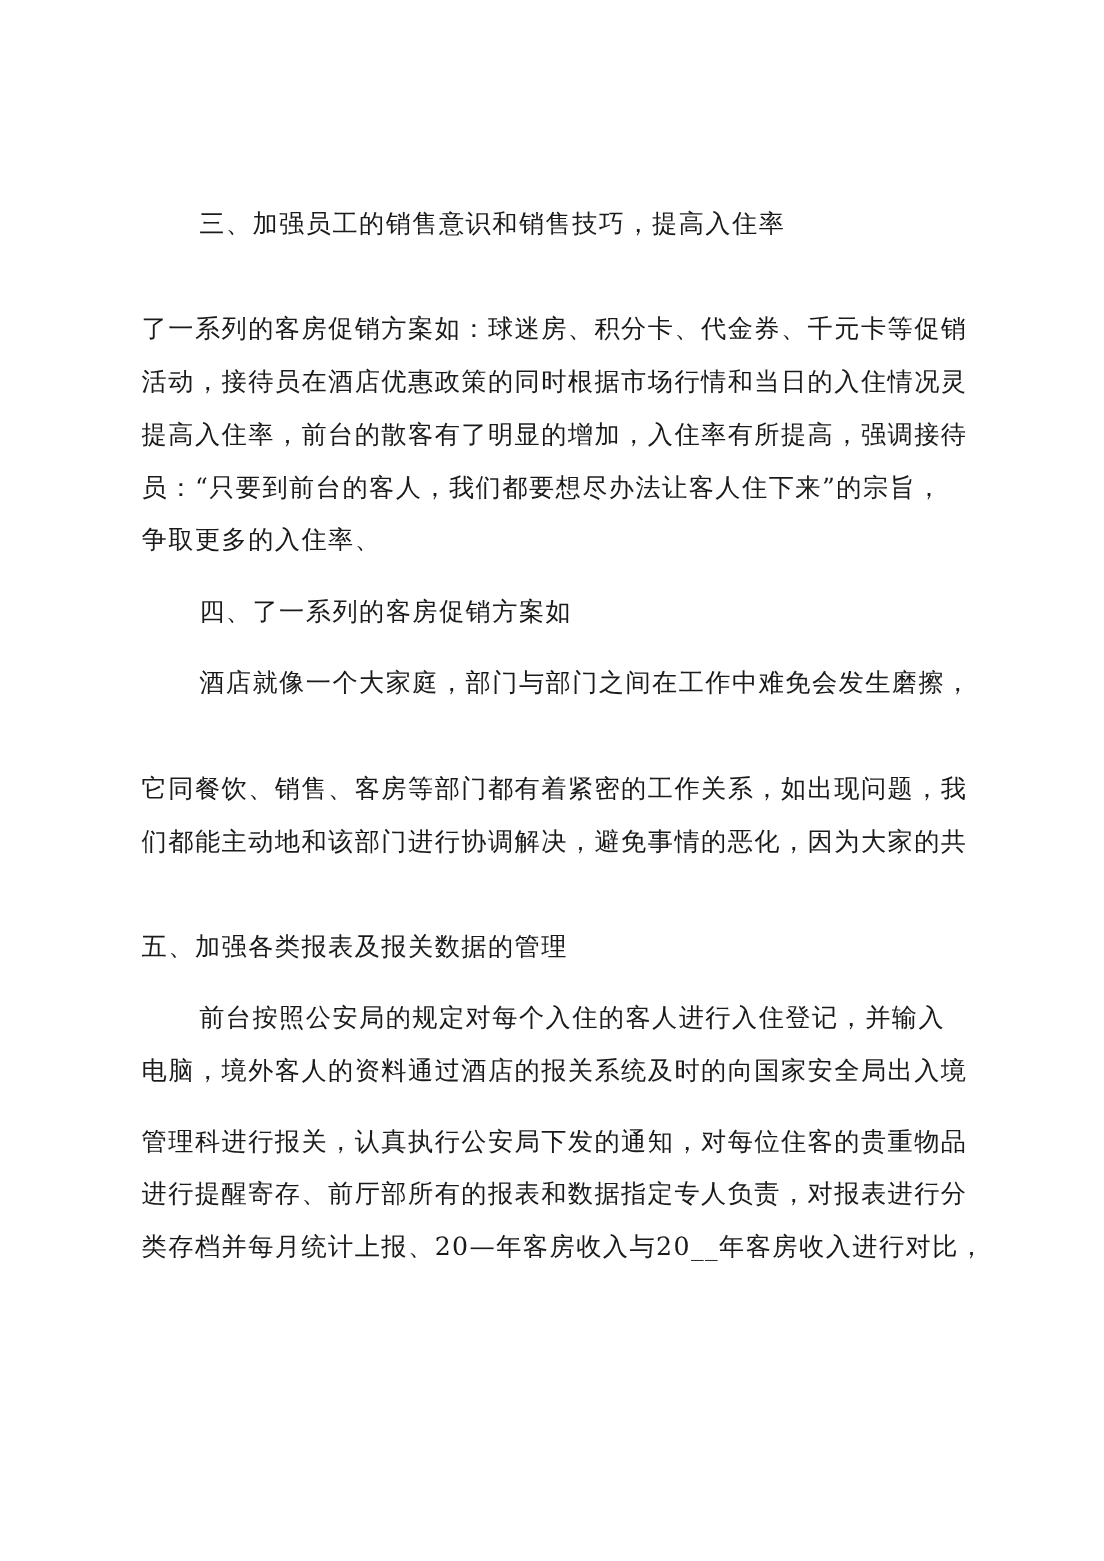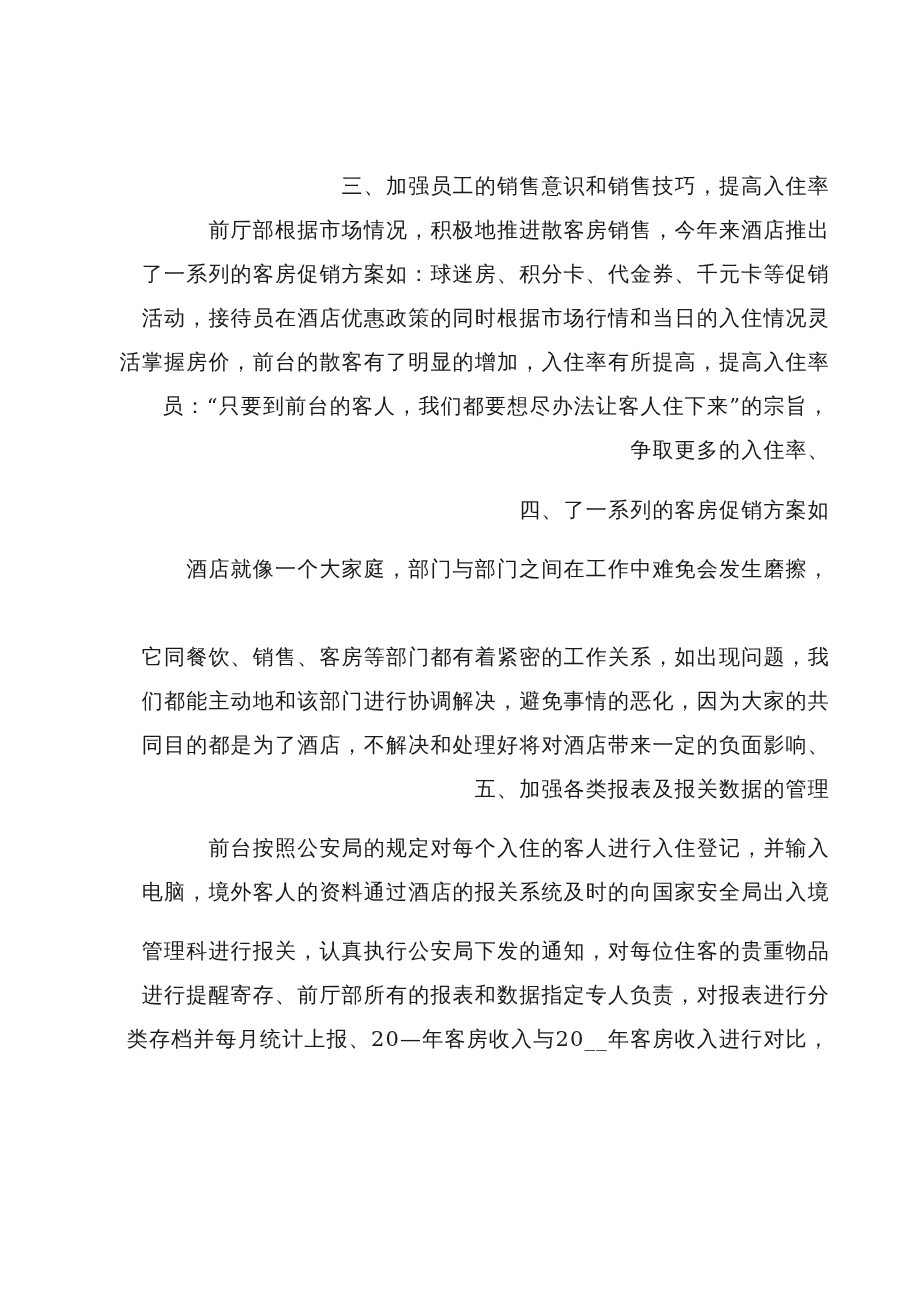--- a/index.html
+++ b/index.html
@@ -23,39 +23,36 @@
       background: #ffffff;
     }
     .line {
       position: absolute;
       left: 118px;
       width: 712px;
       font-size: 21px;
       line-height: 28px;
       white-space: nowrap;
       letter-spacing: 1.2px;
-      text-align: right;
     }
     .indent { left: 166px; width: 664px; }
   </style>
 </head>
 <body>
 
 <div class="page">
   <div class="line indent" style="top:172px">三、加强员工的销售意识和销售技巧，提高入住率</div>
-  <div class="line indent" style="top:216px">前厅部根据市场情况，积极地推进散客房销售，今年来酒店推出</div>
   <div class="line" style="top:260px">了一系列的客房促销方案如：球迷房、积分卡、代金券、千元卡等促销</div>
   <div class="line" style="top:304px">活动，接待员在酒店优惠政策的同时根据市场行情和当日的入住情况灵</div>
-  <div class="line" style="top:348px">活掌握房价，前台的散客有了明显的增加，入住率有所提高，提高入住率</div>
+  <div class="line" style="top:348px">提高入住率，前台的散客有了明显的增加，入住率有所提高，强调接待</div>
   <div class="line" style="top:436px">争取更多的入住率、</div>
   <div class="line" style="top:392px">员：“只要到前台的客人，我们都要想尽办法让客人住下来”的宗旨，</div>
   <div class="line indent" style="top:496px">四、了一系列的客房促销方案如</div>
   <div class="line indent" style="top:555px">酒店就像一个大家庭，部门与部门之间在工作中难免会发生磨擦，</div>
   <div class="line" style="top:643px">它同餐饮、销售、客房等部门都有着紧密的工作关系，如出现问题，我</div>
   <div class="line" style="top:687px">们都能主动地和该部门进行协调解决，避免事情的恶化，因为大家的共</div>
-  <div class="line" style="top:731px">同目的都是为了酒店，不解决和处理好将对酒店带来一定的负面影响、</div>
   <div class="line" style="top:775px">五、加强各类报表及报关数据的管理</div>
   <div class="line indent" style="top:834px">前台按照公安局的规定对每个入住的客人进行入住登记，并输入</div>
   <div class="line" style="top:878px">电脑，境外客人的资料通过酒店的报关系统及时的向国家安全局出入境</div>
   <div class="line" style="top:937px">管理科进行报关，认真执行公安局下发的通知，对每位住客的贵重物品</div>
   <div class="line" style="top:981px">进行提醒寄存、前厅部所有的报表和数据指定专人负责，对报表进行分</div>
   <div class="line" style="top:1025px">类存档并每月统计上报、20—年客房收入与20__年客房收入进行对比，</div>
 </div>
 
 </body></html>

